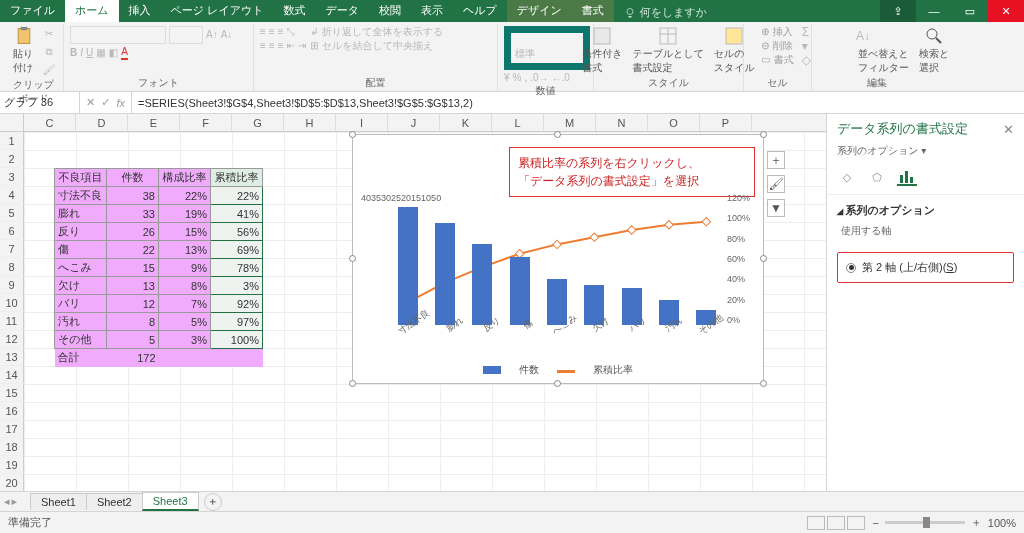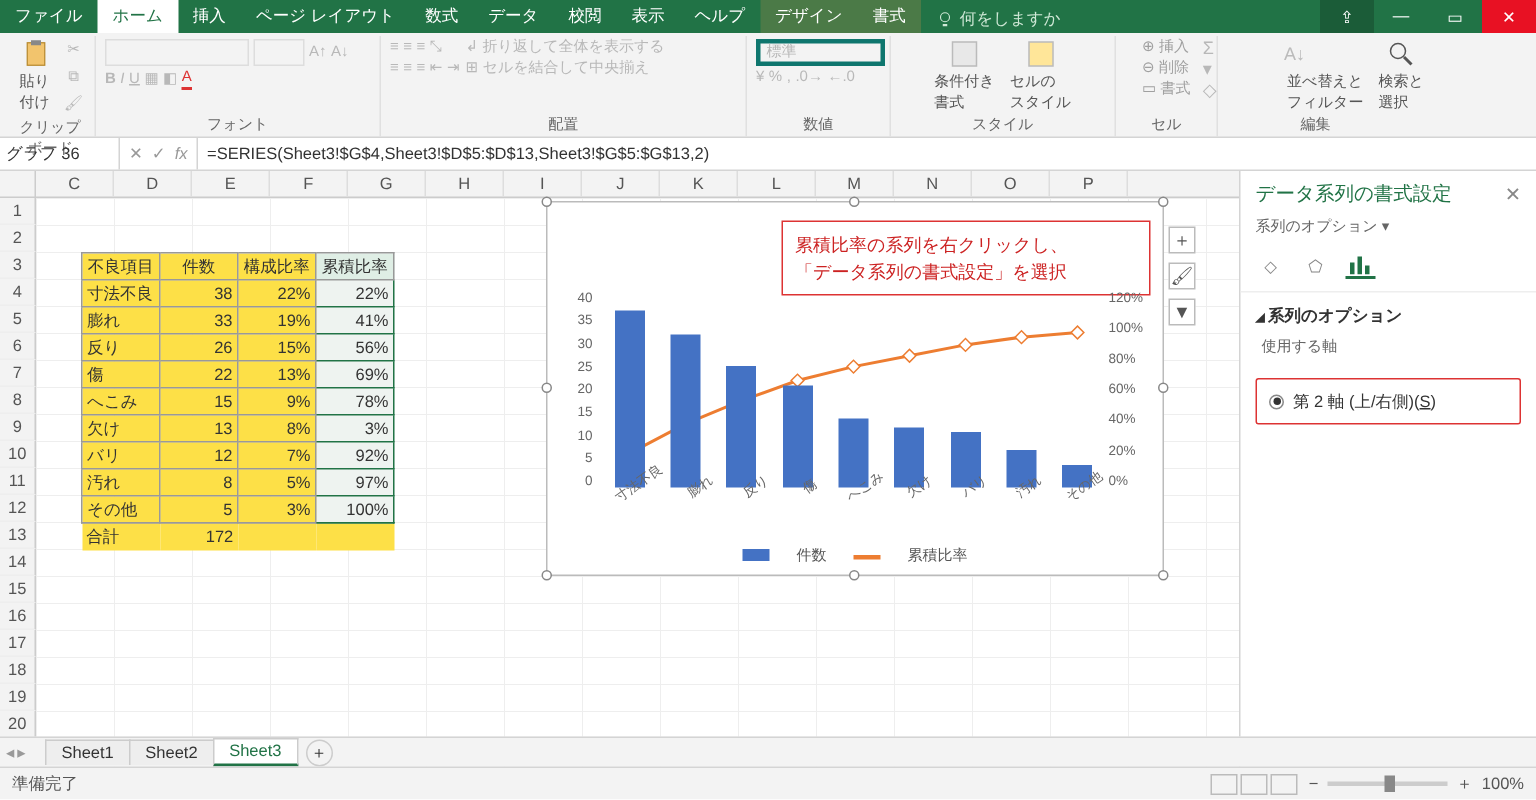--- a/index.html
+++ b/index.html
@@ -37,33 +37,33 @@
   .col-headers { position:absolute; left:24px; top:0; right:0; height:18px; display:flex; background:#f3f3f3; border-bottom:1px solid #ccc;}
   .col-h { width:52px; border-right:1px solid #ddd; text-align:center; font-size:11px; color:#555; line-height:18px;}
   .corner { position:absolute; left:0; top:0; width:24px; height:18px; background:#f3f3f3; border-right:1px solid #ccc; border-bottom:1px solid #ccc;}
   .row-headers { position:absolute; left:0; top:18px; width:24px;}
   .row-h { height:18px; border-bottom:1px solid #eee; border-right:1px solid #ccc; text-align:center; font-size:11px; color:#555; background:#f3f3f3; line-height:18px;}
   .grid { position:absolute; left:24px; top:18px; right:0; bottom:0;
     background-image:linear-gradient(to right,#eee 1px,transparent 1px),linear-gradient(to bottom,#eee 1px,transparent 1px);
     background-size:52px 18px;}
   
   table.data { position:absolute; left:54px; top:54px; border-collapse:collapse; font-size:11px;}
-  table.data td,table.data th { border:1px solid #999; width:52px; height:18px; padding:0 3px; text-align:right; background:#fde047;}
+  table.data td,table.data th { border:1px solid #999; width:52px; height:18px; padding:0 3px; text-align:right; background:#f0abfc;}
   table.data th { text-align:center; font-weight:normal;}
   table.data td.l { text-align:left;}
   table.data .sel { background:#eef3f0; border:1px solid #217346;}
   table.data .selh { background:#dfeee5;}
   
-  .chart-wrap { position:absolute; left:364px; top:20px; width:412px; height:250px; background:#fff; border:1px solid #bbb;}
+  .chart-wrap { position:absolute; left:352px; top:20px; width:412px; height:250px; background:#fff; border:1px solid #bbb;}
   .handle { position:absolute; width:7px; height:7px; border:1px solid #888; background:#fff; border-radius:50%;}
   .note { position:absolute; right:8px; top:12px; width:246px; border:1.5px solid #d33; background:#fff; padding:6px 8px; font-size:12px; color:#c22; line-height:1.5;}
   .side-icons { position:absolute; right:-22px; top:16px; display:flex; flex-direction:column; gap:6px;}
   .side-icons div { width:18px; height:18px; border:1px solid #bbb; background:#fff; display:flex; align-items:center; justify-content:center; font-size:12px; color:#555;}
   .plot { position:absolute; left:36px; top:66px; width:336px; height:124px;}
-  .axis-l { position:absolute; left:8px; top:58px; height:132px; display:flex; flex-direction:column; justify-content:space-between; font-size:9px; color:#666; text-align:right; width:22px;}
+  .axis-l { position:absolute; left:8px; top:58px; height:132px; display:flex; flex-direction:row; justify-content:space-between; font-size:9px; color:#666; text-align:right; width:22px;}
   .axis-r { position:absolute; right:8px; top:58px; height:132px; display:flex; flex-direction:column; justify-content:space-between; font-size:9px; color:#666; width:28px;}
   .bar { position:absolute; bottom:0; width:20px; background:#4472c4;}
   .cats { position:absolute; left:36px; bottom:38px; width:336px; display:flex; font-size:9px; color:#666;}
   .cats span{ flex:1; text-align:center; transform:rotate(-35deg); transform-origin:left top; white-space:nowrap; display:inline-block; padding-left:8px;}
   .legend { position:absolute; bottom:6px; left:0; right:0; display:flex; justify-content:center; gap:18px; font-size:10px; color:#555; align-items:center;}
   .legend .sw { width:18px; height:8px; display:inline-block;}
   svg.lineplot { position:absolute; left:0; top:0; width:336px; height:124px; overflow:visible;}
   
   .pane { width:198px; border-left:1px solid #d4d4d4; background:#fff; display:flex; flex-direction:column; font-size:11px; position:relative;}
   .pane-title { padding:6px 10px; font-size:13px; color:#217346; display:flex; justify-content:space-between; align-items:center;}
@@ -187,40 +187,49 @@
             <span>⊞</span>
             <span>セルを結合して中央揃え</span>
           </div>
       </div>
     </div>
     <div class="group-label">配置</div>
   </div>
 
   <div class="group" style="width:96px">
     <div class="group-body stack faded" style="width:100%;">
-      <div style="width:86px;height:18px;border:3px solid #0f766e;padding:0 4px;">標準</div>
+      <div style="width:86px;height:18px;border:7px solid #0f766e;padding:15px 4px;">標準</div>
       <div class="row">
         <span>¥</span>
         <span>%</span>
         <span>,</span>
         <span>.0→</span>
         <span>←.0</span>
       </div>
     </div>
     <div class="group-label">数値</div>
   </div>
 
   <div class="group" style="width:150px">
     <div class="group-body">
       <div class="bigicon faded">
           <svg viewBox="0 0 20 20">
             <rect x="2" y="2" width="16" height="16" fill="#e8e8e8" stroke="#bbb"></rect>
           </svg>
           <span style="white-space:pre;">条件付き
 書式</span>
+        </div>
+      <div class="bigicon faded">
+          <svg viewBox="0 0 20 20">
+            <rect x="2" y="2" width="16" height="16" fill="none" stroke="#bbb"></rect>
+            <line x1="2" y1="8" x2="18" y2="8" stroke="#bbb"></line>
+            <line x1="10" y1="2" x2="10" y2="18" stroke="#bbb"></line>
+          </svg>
+          <span style="white-space:pre;">テーブルとして
+書式設定</span>
         </div>
       <div class="bigicon faded">
           <svg viewBox="0 0 20 20">
             <rect x="2" y="2" width="16" height="16" fill="#ffe699" stroke="#bbb"></rect>
           </svg>
           <span style="white-space:pre;">セルの
 スタイル</span>
         </div>
     </div>
     <div class="group-label">スタイル</div>

